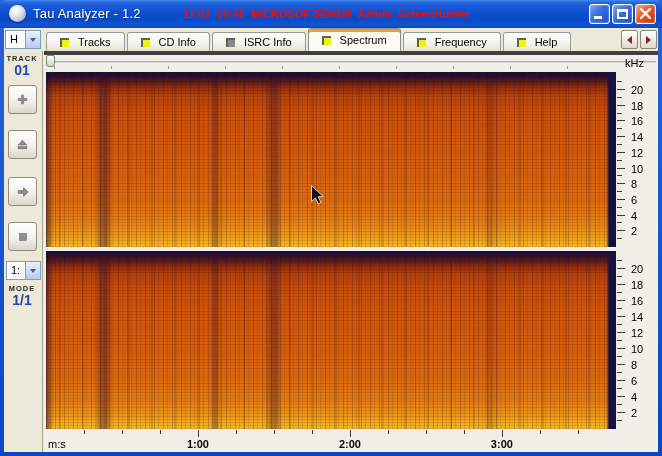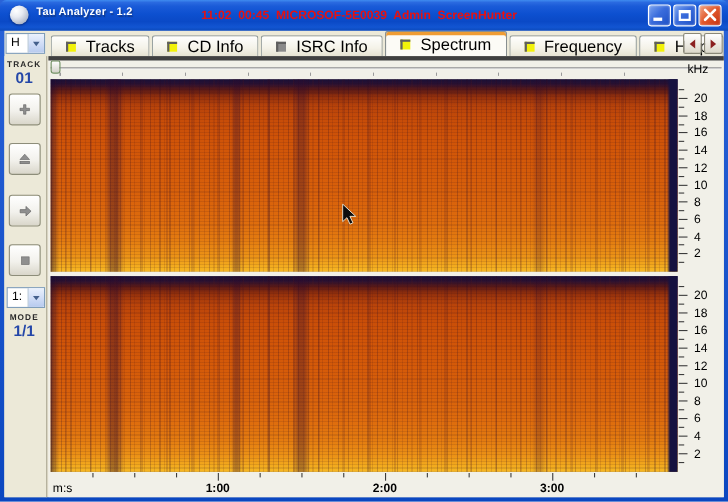--- a/index.html
+++ b/index.html
@@ -7,38 +7,38 @@
   .window { position:absolute; inset:0; width:662px; height:456px;
     background:linear-gradient(180deg,#2a63d8,#0b47c0); }
 
   
   .titlebar { position:absolute; left:0; top:0; right:0; height:28px;
     background:linear-gradient(180deg,#3f8bf0 0%,#2a6ae0 8%,#1a5bd8 20%,#0d50d0 45%,#0a49c6 70%,#1255d2 88%,#0c4abc 100%);
     border-radius:6px 6px 0 0; }
   .app-icon { position:absolute; left:9px; top:5px; width:17px; height:17px; border-radius:50%;
     background:radial-gradient(circle at 34% 28%, #ffffff 0%, #e8ebf2 35%, #b9c0cf 70%, #8d96aa 100%);
     box-shadow:0 1px 2px rgba(0,0,30,.45); }
-  .title-text { position:absolute; left:33px; top:6px; color:#fff; font-size:10px; font-weight:bold;
+  .title-text { position:absolute; left:33px; top:6px; color:#fff; font-size:13px; font-weight:normal;
     text-shadow:1px 1px 1px #123a8c; letter-spacing:.2px; }
   .watermark { position:absolute; left:183px; top:8px; color:#e51212; font-size:11px; font-weight:bold; white-space:pre; }
   .win-btns { position:absolute; right:6px; top:4px; display:flex; gap:2px; }
   .win-btn { width:21px; height:20px; border:1px solid #fff; border-radius:3px; position:relative;
     background:linear-gradient(135deg,#7ba4f0 0%,#3a6cdc 45%,#1c4fc4 100%); box-shadow:inset 0 0 2px rgba(255,255,255,.6); }
   .win-btn.close { background:linear-gradient(135deg,#f2a584 0%,#e0562a 50%,#c23110 100%); }
   .glyph-min { position:absolute; left:4px; bottom:4px; width:8px; height:3px; background:#fff; }
   .glyph-max { position:absolute; left:4px; top:4px; width:11px; height:10px; border:2px solid #fff; border-top-width:3px; }
   .glyph-x { position:absolute; left:3px; top:2px; }
 
   
   .inner { position:absolute; left:4px; right:4px; top:28px; bottom:4px; background:#ece9d8; }
 
   
   .tabrow { position:absolute; left:0; right:0; top:0; height:23px; }
   .tab-bar { position:absolute; left:42px; top:0; height:23px; display:flex; align-items:flex-end; gap:2px; }
-  .tab { height:19px; display:flex; align-items:center; gap:9px; padding:0 13px; font-size:15px; color:#000;
+  .tab { height:19px; display:flex; align-items:center; gap:9px; padding:0 13px; font-size:11px; color:#000;
     background:linear-gradient(180deg,#fefefe 0%,#f4f2e8 60%,#e6e3d2 100%);
     border:1px solid #919b9c; border-bottom:none; border-radius:3px 3px 0 0; white-space:nowrap; cursor:default; }
   .tab.active { height:23px; background:#fcfbf6; position:relative; z-index:2;
     box-shadow:inset 0 3px 0 #ef9c33; border-color:#888f90; }
   .tab-icon { width:9px; height:9px; background:#f2f20a; border-left:2px solid #5f5f5f; border-top:2px solid #5f5f5f; }
   .tab-icon.gray { background:#8a8a8a; }
   .tab-scroll { position:absolute; right:1px; top:2px; display:flex; gap:2px; }
   .arrow-btn { width:17px; height:19px; border:1px solid #8a8878; border-radius:2px;
     background:linear-gradient(180deg,#ffffff,#dcd8ca); display:flex; align-items:center; justify-content:center; }
   .tri-left { width:0; height:0; border-top:4px solid transparent; border-bottom:4px solid transparent; border-right:5px solid #8b2020; }

